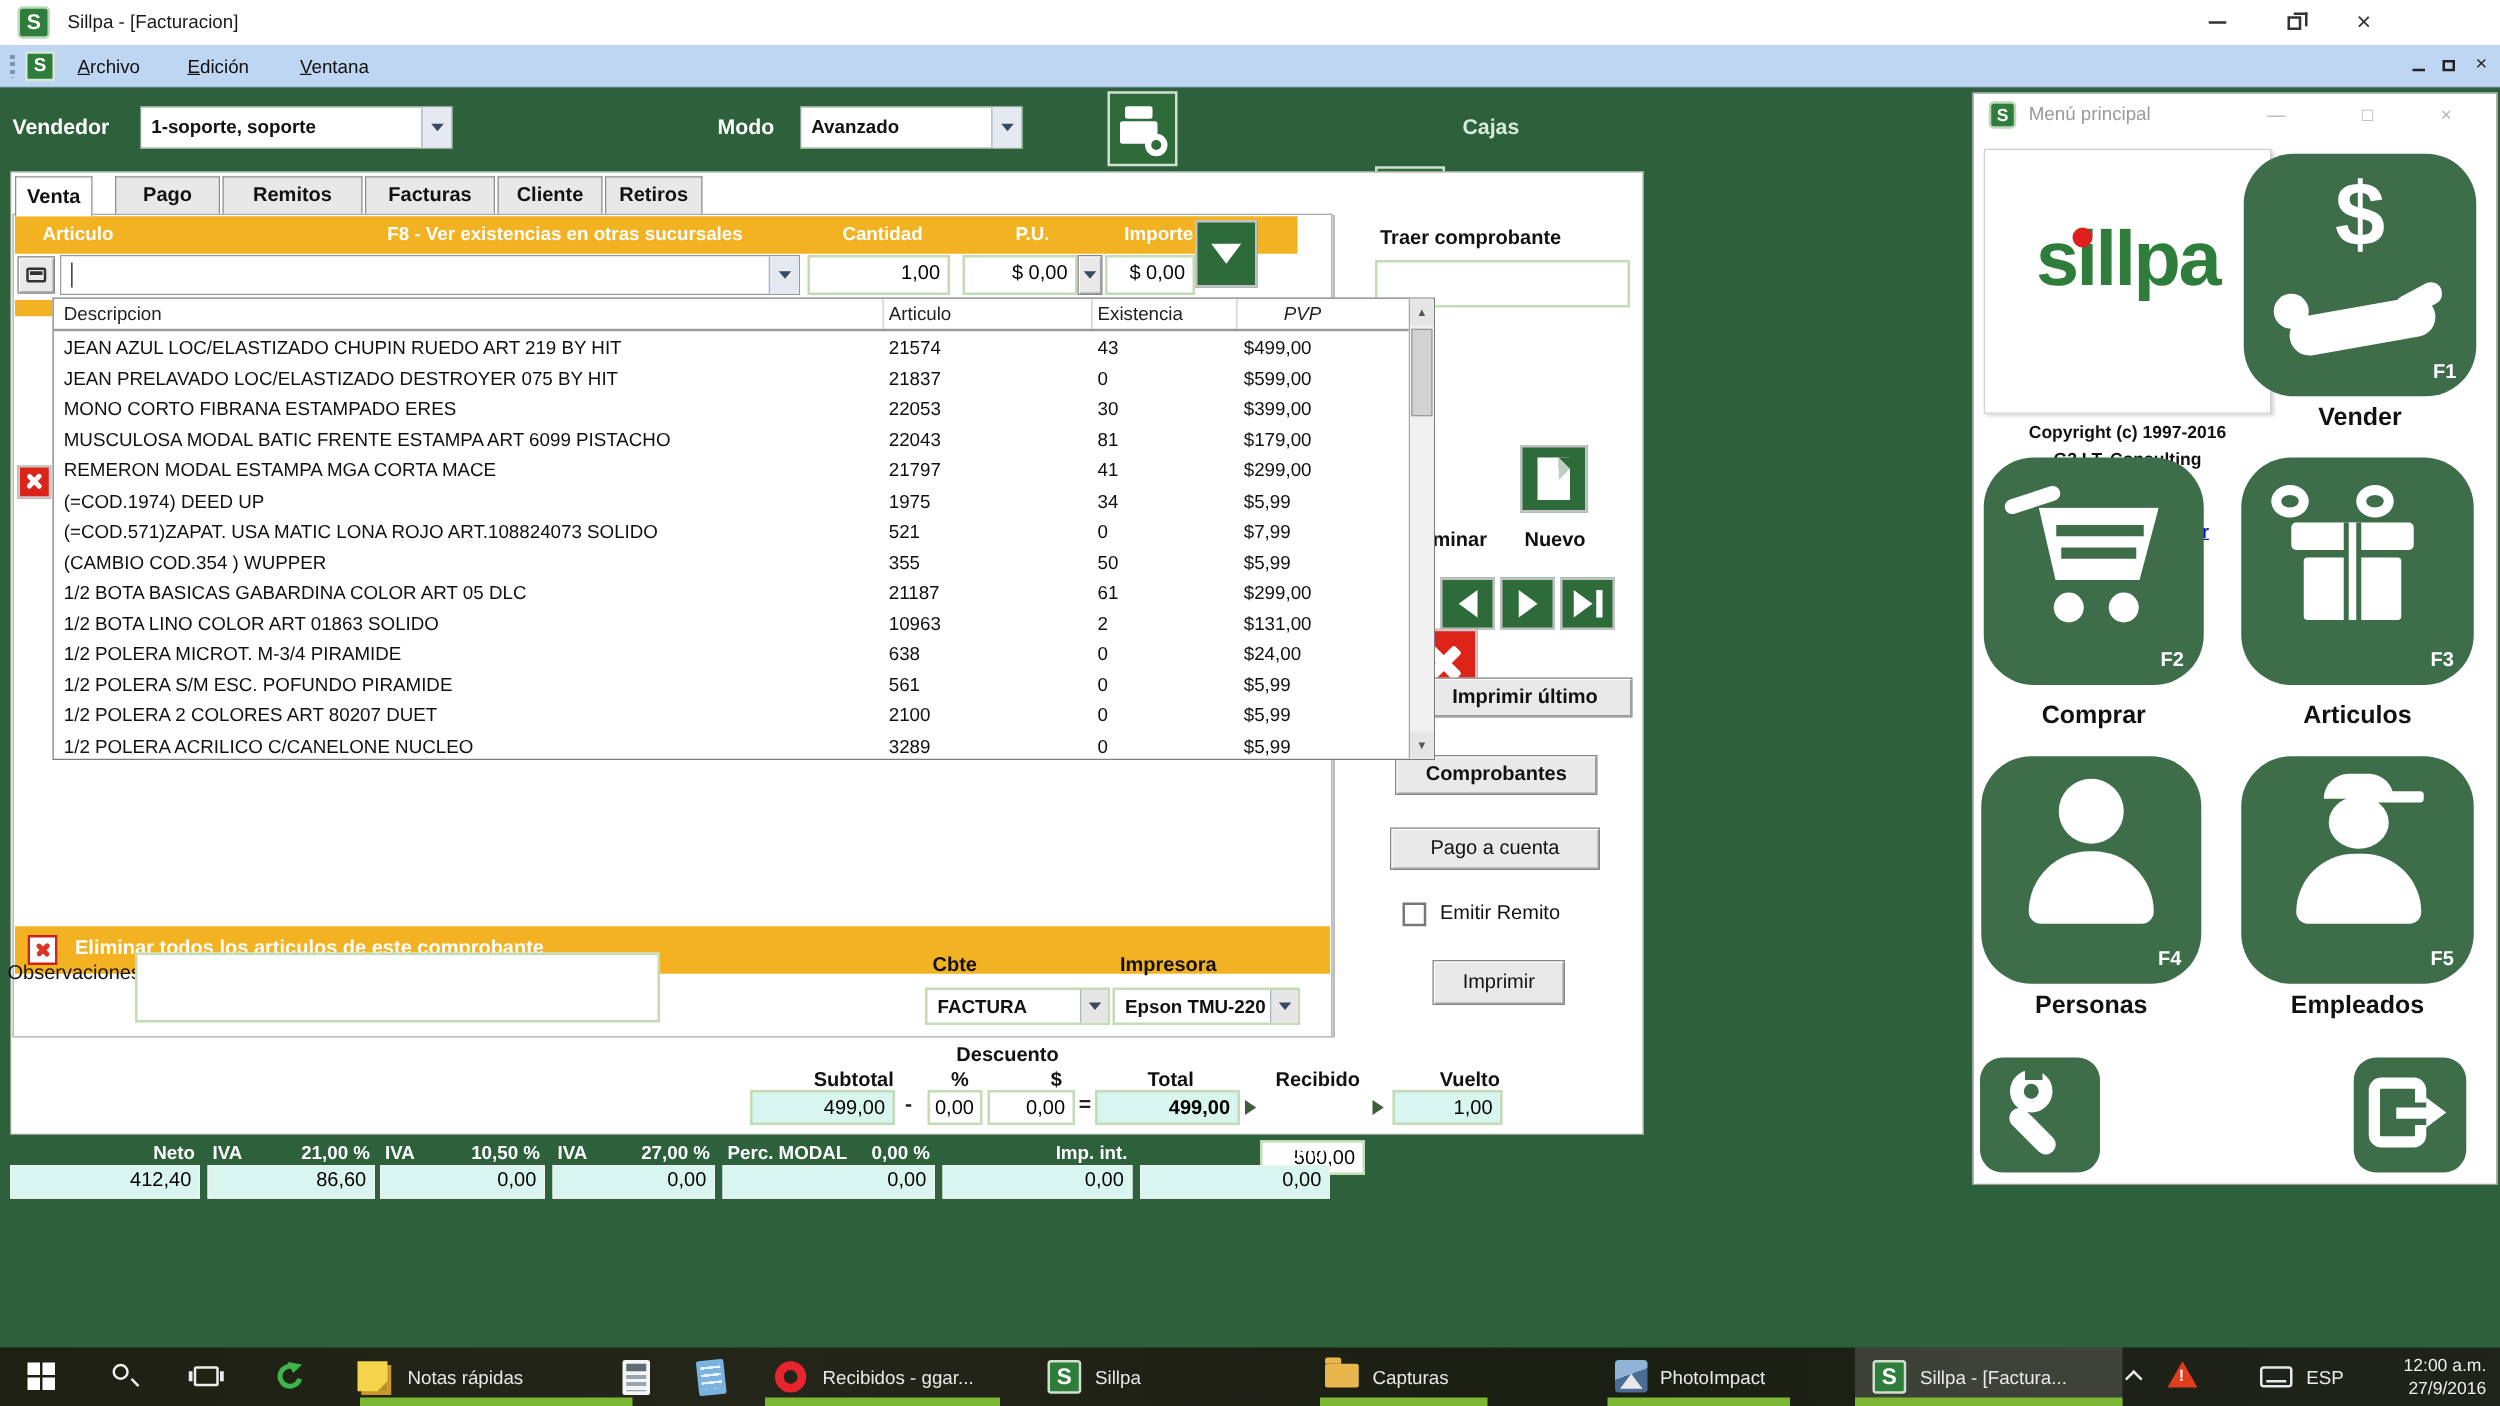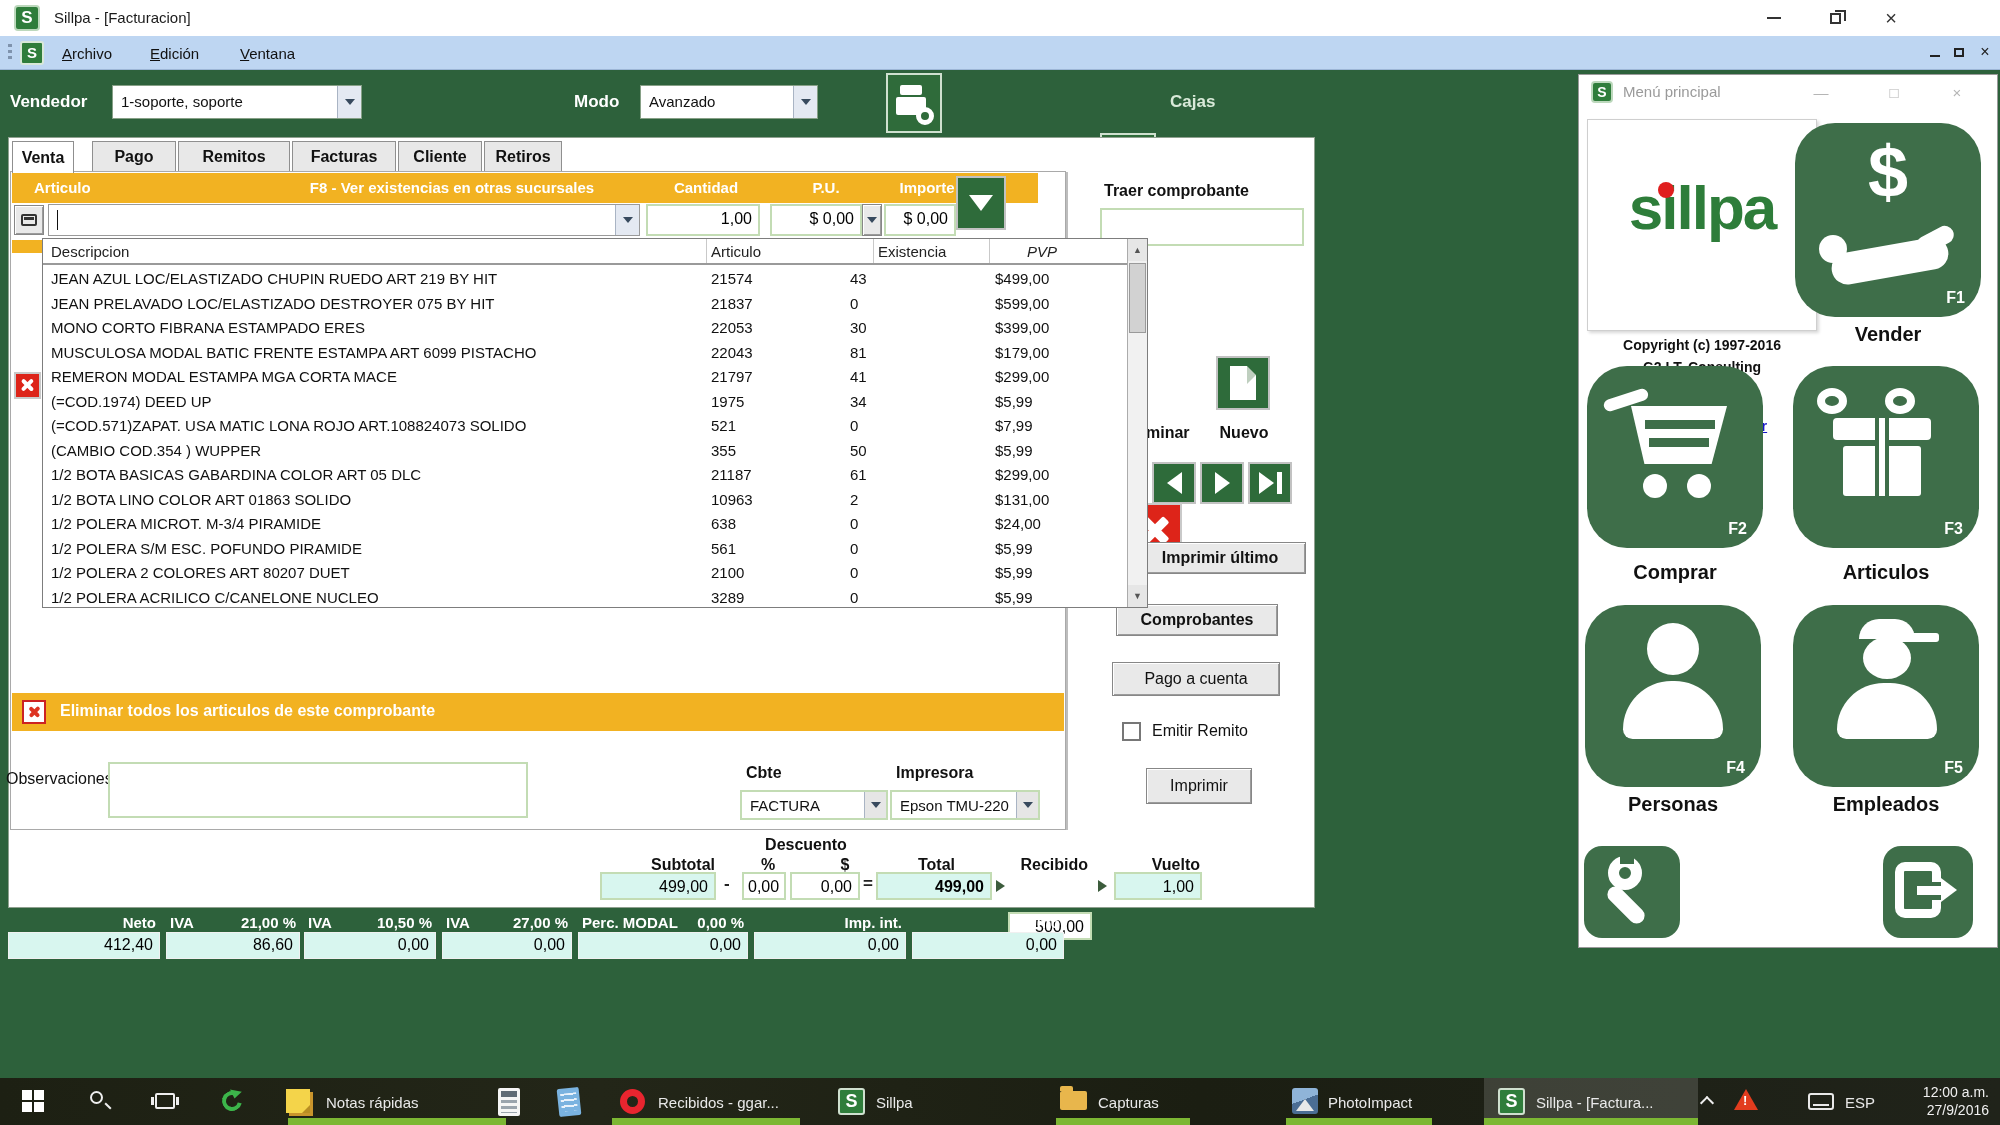--- a/index.html
+++ b/index.html
@@ -30,21 +30,21 @@
   .menu-item span { display:inline-block; }
   .menu-item span::first-letter { text-decoration:underline; }
   .mdi-ctl { top:44px; width:18px; height:18px; color:#222; font-size:13px; text-align:center; line-height:16px; }
   .mdi-min { width:10px; height:2px; background:#222; margin:11px auto 0; }
   .mdi-sq { width:10px; height:9px; border:2px solid #222; margin:4px auto 0; }
 
   
   .toolbar { left:0; top:70px; width:2000px; height:67px; background:#2d613b; }
   .tb-label { color:#ffffff; font-weight:bold; font-size:17px; }
   .combo { background:#fff; border:1px solid #86a086; }
-  .combo .val { position:absolute; left:8px; top:7px; font-size:15px; color:#111; white-space:nowrap; overflow:hidden; }
+  .combo .val { position:absolute; left:8px; top:7px; font-size:15px; color:#111; white-space:nowrap; overflow:hidden;font-weight:bold; }
   .combo .drop { position:absolute; right:0; top:0; bottom:0; width:24px; background:#e4e9f2;
                  border-left:1px solid #a9b4c4; display:flex; align-items:center; justify-content:center; }
   .tri-down { width:0; height:0; border-left:5px solid transparent; border-right:5px solid transparent; border-top:6px solid #384a5e; }
   .green-tool-btn { background:#2f6b3a; border:2px solid #cfe0cf; display:flex; align-items:center; justify-content:center; position:relative; }
   .sigma { color:#fff; font-weight:bold; font-size:32px; }
   .register-body { width:30px; height:18px; background:#fff; border-radius:2px; position:absolute; left:8px; top:22px; }
   .register-top { width:22px; height:10px; background:#fff; border-radius:2px; position:absolute; left:12px; top:10px; }
   .gear-ring { width:18px; height:18px; border:5px solid #fff; border-radius:50%; position:absolute; right:6px; bottom:6px; background:#2f6b3a; }
 
   
@@ -82,21 +82,21 @@
 
   
   .ddlist { left:42px; top:238px; width:1106px; height:370px; background:#fff; border:1px solid #7d7d7d; z-index:5; }
   .dd-header { position:absolute; left:0; top:0; right:20px; height:26px; border-bottom:2px solid #9a9a9a; }
   .dd-header .h { position:absolute; top:4px; font-size:15px; color:#222; }
   .dd-colline { position:absolute; top:0; bottom:0; width:1px; background:#c9c9c9; }
   .dd-rows { position:absolute; left:0; top:28px; right:20px; bottom:0; overflow:hidden; }
   .dd-row { position:relative; height:24.5px; font-size:15px; color:#111; white-space:nowrap; }
   .dd-row .c0 { position:absolute; left:8px;   top:3px; width:650px; overflow:hidden; }
   .dd-row .c1 { position:absolute; left:668px; top:3px; }
-  .dd-row .c2 { position:absolute; left:807px; top:3px; }
+  .dd-row .c2 { position:absolute; left:835px; top:3px; }
   .dd-row .c3 { position:absolute; left:952px; top:3px; }
   .scrollbar { position:absolute; right:0; top:0; bottom:0; width:20px; background:#f1f1f1; border-left:1px solid #ababab; }
   .sb-btn { position:absolute; left:0; width:19px; height:22px; background:#e6e6e6; color:#555; font-size:9px;
             display:flex; align-items:center; justify-content:center; }
   .sb-thumb { position:absolute; left:1px; top:24px; width:17px; height:70px; background:#d2d2d2; border:1px solid #9a9a9a; }
 
   
   .side-label { font-weight:bold; font-size:16px; color:#111; }
   .checkbox { width:19px; height:19px; background:#fff; border:2px solid #777; }
 
@@ -353,21 +353,21 @@
     </div>
   <div class="abs btn3d" style="left:1112px;top:662px;width:168px;height:34px;font-weight:normal;">
       <span>Pago a cuenta</span>
     </div>
   <div class="abs checkbox" style="left:1122px;top:722px;"></div>
   <div class="abs" style="left:1152px;top:722px;font-size:16px;color:#111;">Emitir Remito</div>
   <div class="abs btn3d" style="left:1146px;top:768px;width:106px;height:36px;">
       <span>Imprimir</span>
     </div>
 
-  <div class="abs orange-bar" style="left:12px;top:693px;width:1052px;height:38px;">
+  <div class="abs orange-bar" style="left:12px;top:741px;width:1052px;height:38px;">
     <div class="abs xicon white-red" style="left:10px;top:7px;width:24px;height:24px;"></div>
     <span class="oh-label" style="left:48px;top:9px;font-size:16px;">Eliminar todos los articulos de este comprobante</span>
   </div>
 
   <div class="abs" style="left:6px;top:770px;font-size:16px;color:#111;">Observaciones</div>
   <div class="abs field" style="left:108px;top:762px;width:420px;height:56px;text-align:left;"></div>
 
   <div class="abs side-label" style="left:746px;top:764px;">Cbte</div>
   <div class="abs combo" style="left:740px;top:790px;width:148px;height:30px;border:2px solid #c3dcb4;">
     <span class="val" style="top:5px;">FACTURA</span>

